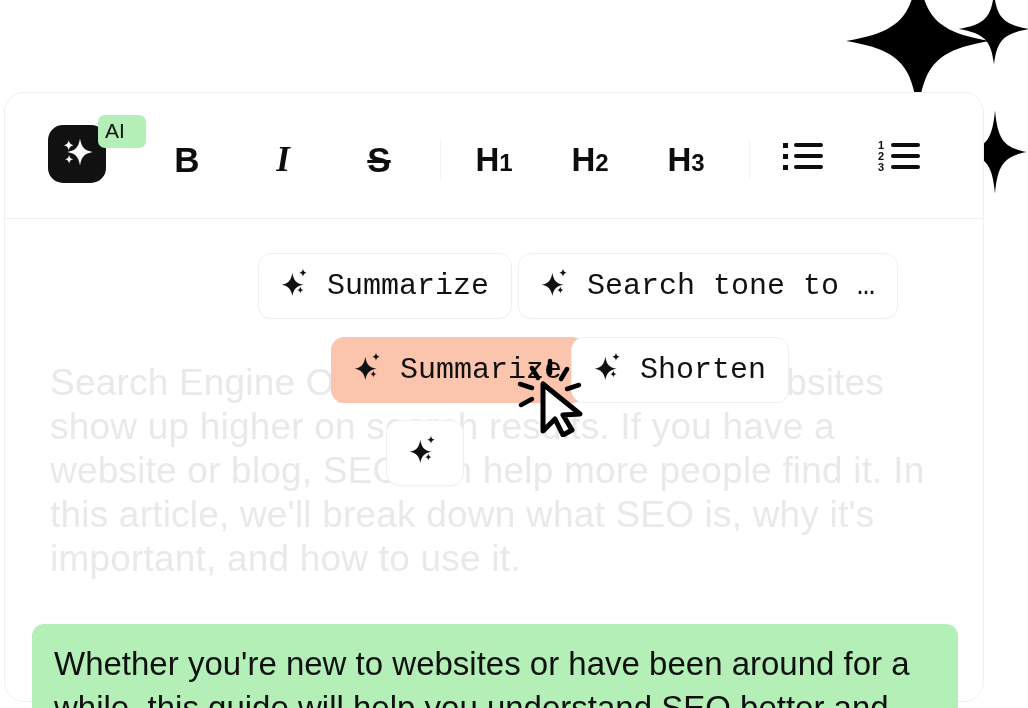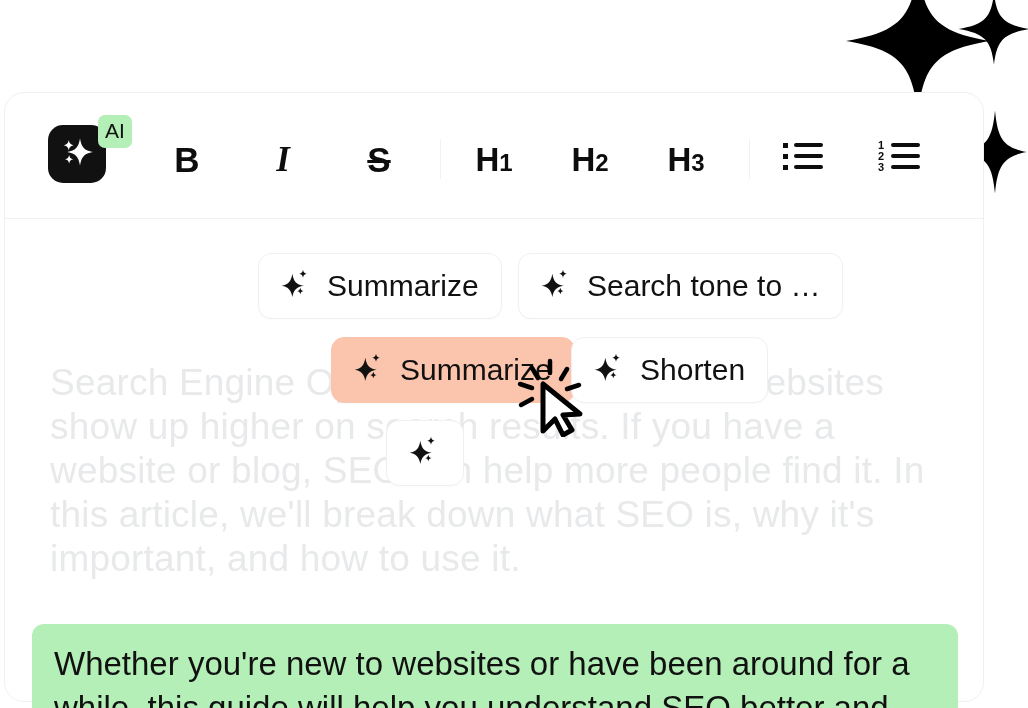--- a/index.html
+++ b/index.html
@@ -45,21 +45,21 @@
     display: flex; align-items: center; justify-content: center;
     cursor: pointer;
   }
   .ai-badge {
     position: absolute;
     left: 93px; top: 22px;
     background: #b3efb6;
     color: #111;
     font-size: 21px;
     line-height: 1;
-    padding: 5px 7px 7px 7px;
+    padding: 5px 21px 7px 7px;
     border-radius: 7px;
     font-family: "Liberation Sans", sans-serif;
   }
   .tb-item {
     position: absolute;
     display: flex; align-items: center; justify-content: center;
     color: #0d0d0d;
     cursor: pointer;
     user-select: none;
   }
@@ -114,20 +114,21 @@
     background: #ffffff;
     border: 1px solid #f0f0f1;
     border-radius: 13px;
     padding: 0 22px;
     height: 66px;
     font-size: 30px;
     color: #111111;
     white-space: nowrap;
     cursor: pointer;
     box-shadow: 0 1px 2px rgba(0,0,0,.02);
+    font-family: Liberation Mono, monospace;
   }
   .ai-opt.active {
     background: #fbc4ac;
     border-color: #fbc4ac;
   }
   #opt-summarize  { left: 258px; top: 253px; }
   #opt-tone       { left: 518px; top: 253px; }
   #opt-rephrase   { left: 331px; top: 337px; }
   #opt-shorten    { left: 571px; top: 337px; }
   #opt-voice      { left: 386px; top: 420px; }

